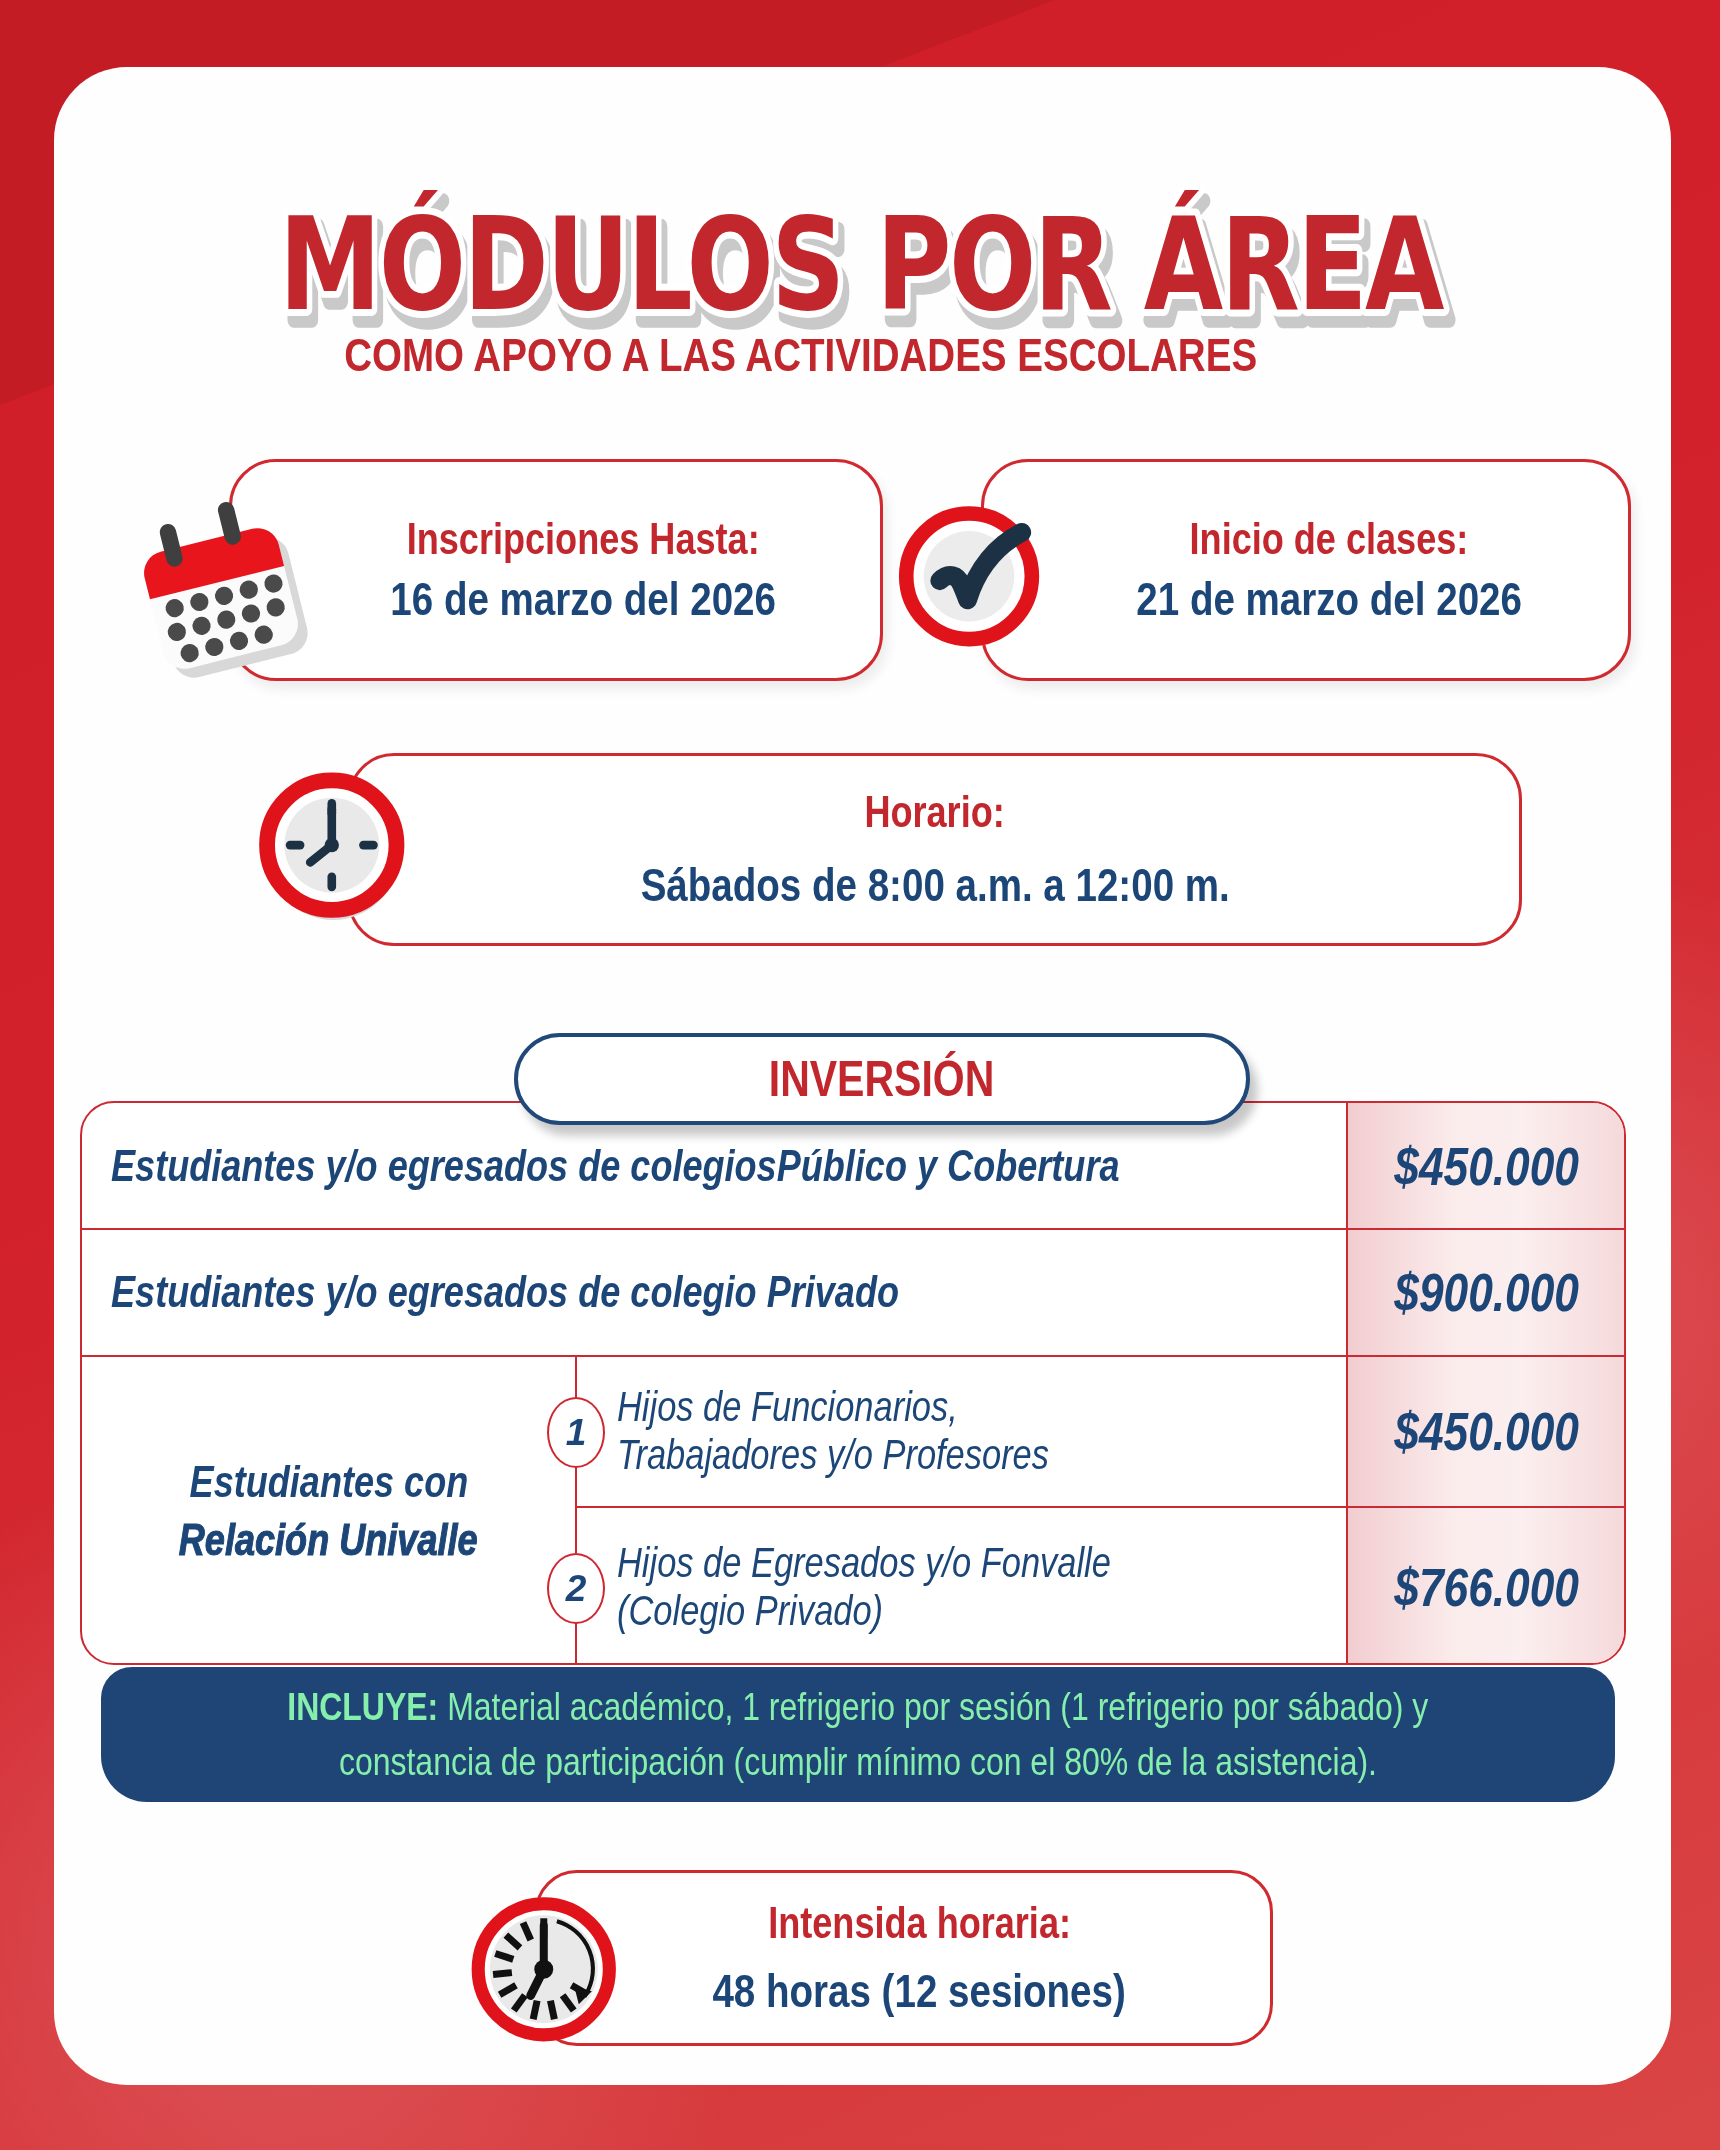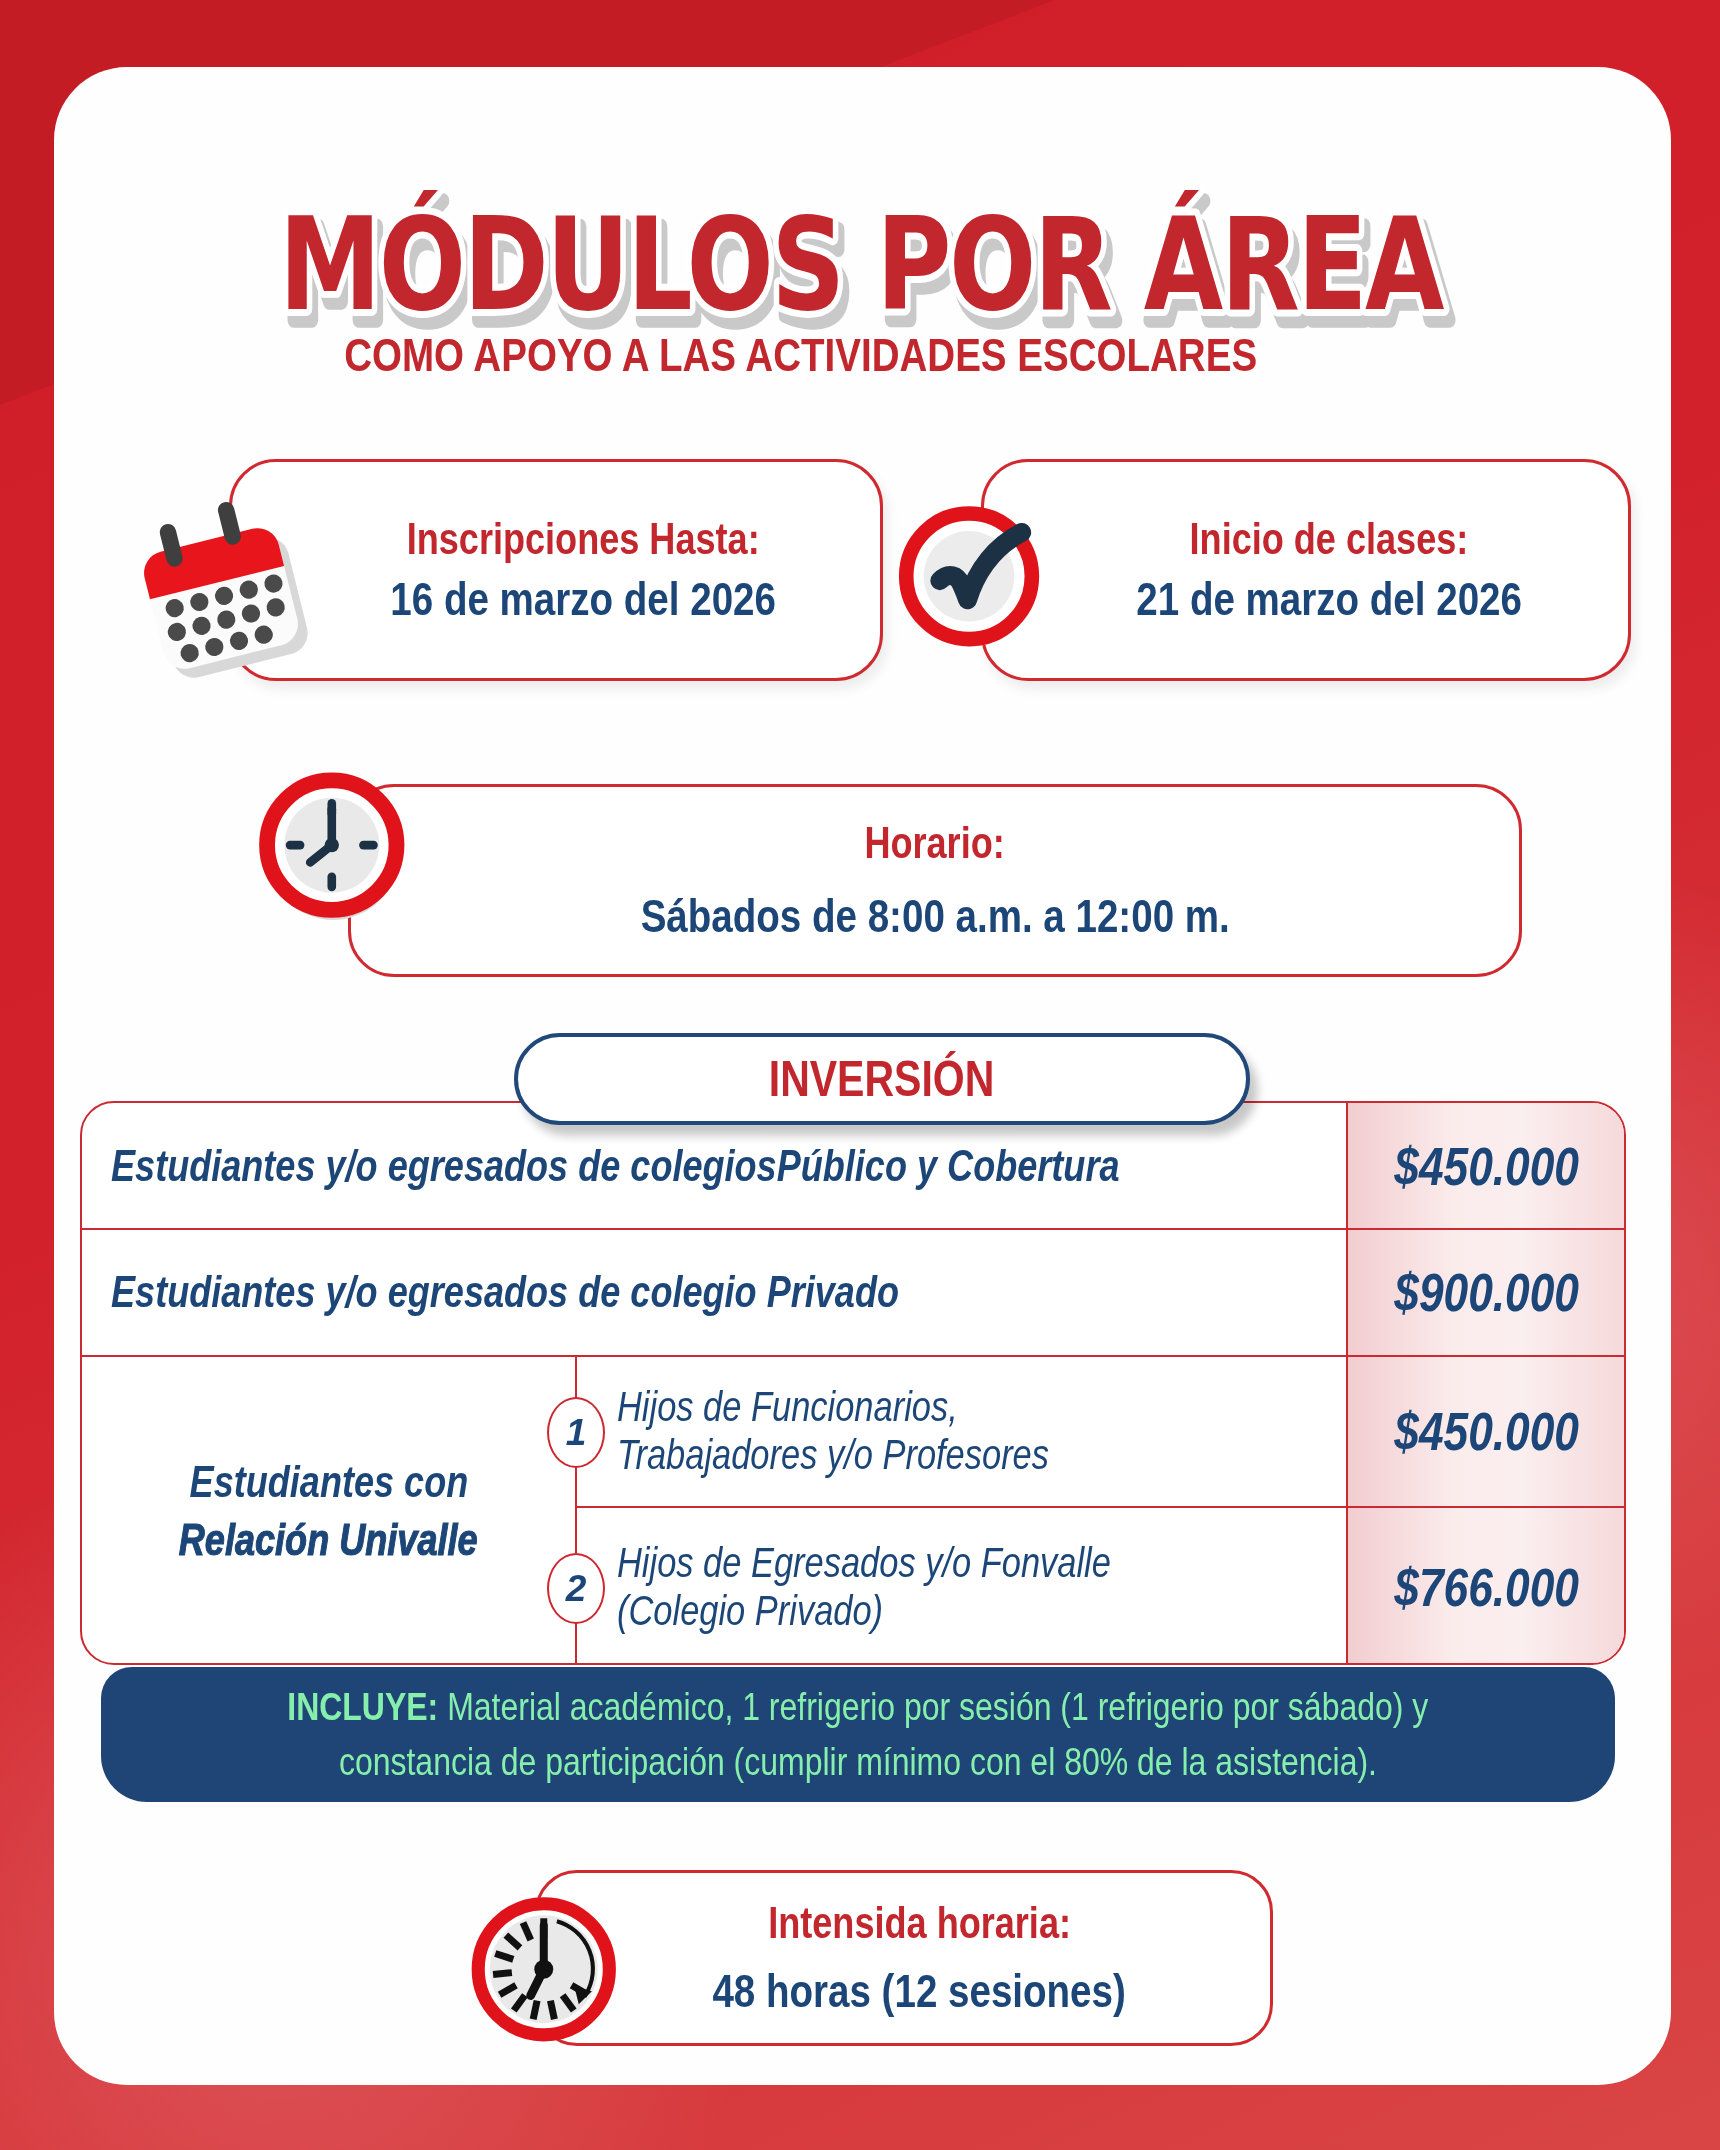--- a/index.html
+++ b/index.html
@@ -39,21 +39,21 @@
   .cond{display:inline-block;transform:scaleX(0.82);transform-origin:center;white-space:nowrap;}
   .icon{position:absolute;z-index:5;}
   .icon-calendar{left:121px;top:491px;width:200px;height:200px;}
   .icon-check{left:896px;top:496px;width:168px;height:162px;}
   .icon-clock{left:257px;top:769px;width:151px;height:158px;}
   .icon-stopwatch{left:468px;top:1892px;width:153px;height:156px;}
   
   .box-horario{
     position:absolute;left:348px;top:753px;width:1174px;height:193px;box-sizing:border-box;
     background:#fff;border:3.1px solid #d02a30;border-radius:46px;
-    display:flex;flex-direction:column;align-items:center;justify-content:center;gap:20px;margin-top:31px;
+    display:flex;flex-direction:column;align-items:center;justify-content:center;gap:20px;
   }
   
   .inversion-pill{
     position:absolute;left:514px;top:1033px;width:736px;height:92px;z-index:6;
     background:#fff;border:4.6px solid #20497a;border-radius:46px;box-sizing:border-box;
     display:flex;align-items:center;justify-content:center;
     box-shadow:7.6px 10.7px 9.2px rgba(0,0,0,0.22);
   }
   .inversion-pill .t{color:#c1272d;font-weight:bold;font-size:50px;}
   

